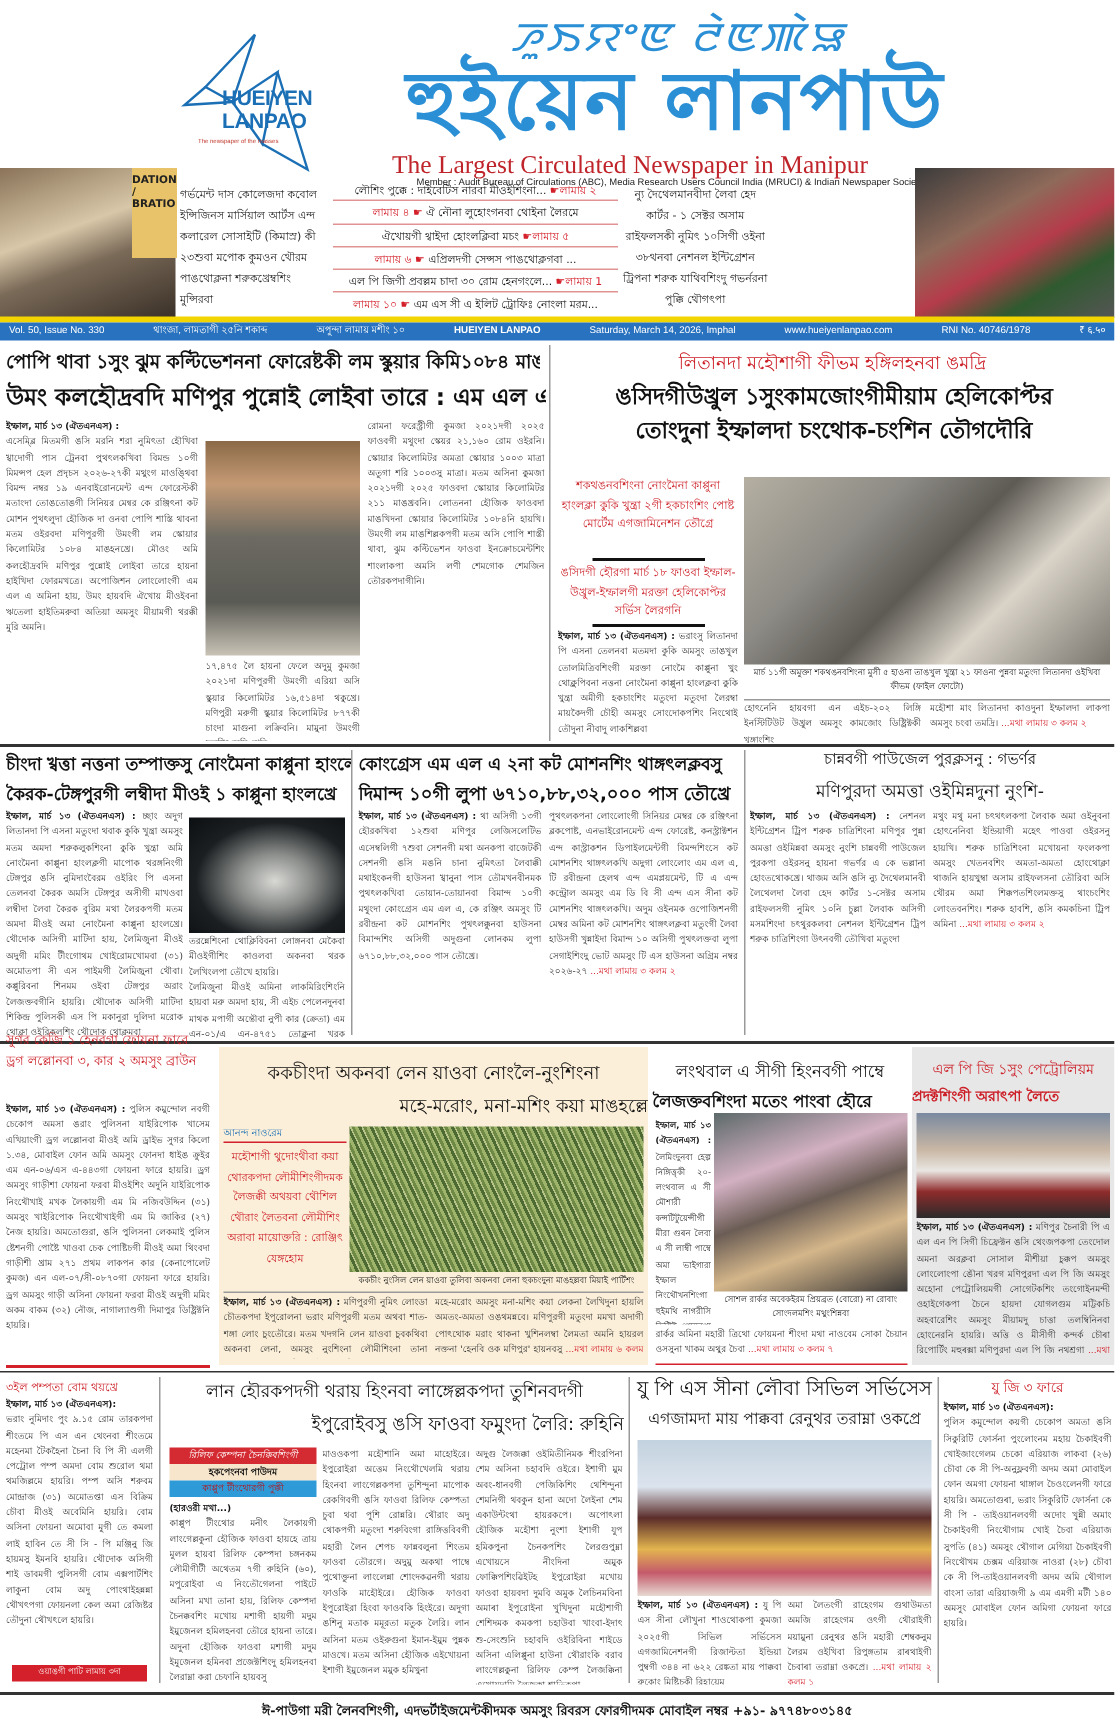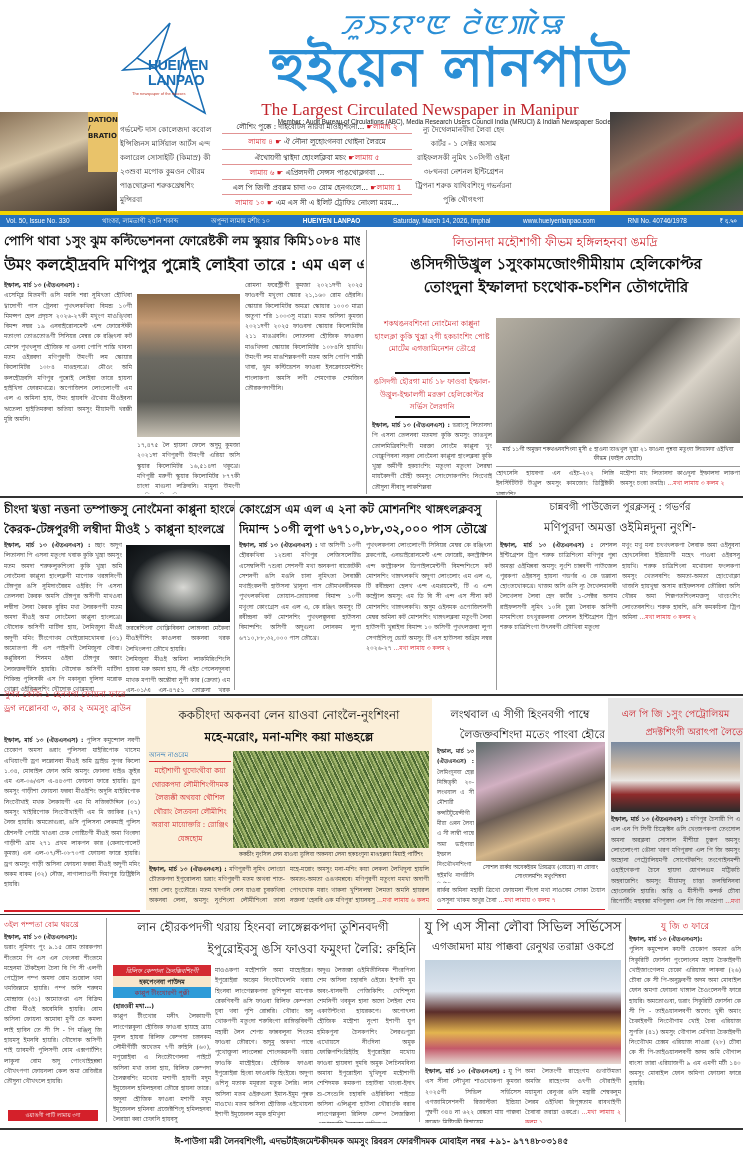--- a/index.html
+++ b/index.html
@@ -138,40 +138,40 @@
 
 <div class="abs" style="left:0;top:694px;width:743px;height:2px;background:#333"></div>
 
 <div class="abs hl hl-red" style="left:4px;top:700px;width:136px;font-size:8.5px;line-height:16px;font-weight:normal">ড্রগ লল্লোনবা ৩, কার ২ অমসুং ব্রাউন</div>
 <div class="abs hl hl-red" style="left:4px;top:686px;width:136px;font-size:8.5px;line-height:16px;font-weight:normal">সুগর কেজি ১ হেনবগা ফোয়না ফারে</div>
 <div class="abs body-txt" style="left:4px;top:735px;width:136px;height:170px"><b>ইম্ফাল, মার্চ ১৩ (ঐতএনএস) :</b> <span>পুলিস কমুন্দোল নবগী চেকোপ অমসা ঙরাং পুলিসনা যাইরিপোক খাসেম এখিয়াংগী ড্রগ লল্লোনবা মীওই অমি ড্রাইভ সুগর কিলো ১.৩৪, মোবাইল ফোন অমি অমসুং ফোনদা ধাইঙ ক্রুইর এম এন-০৬/এস এ-৪৪৩গা ফোয়না ফারে হায়রি। ড্রগ অমসুং গাড়ীশা ফোয়না ফরবা মীওইশিং অদুনি যাইরিপোক নিংথৌখাই মখক লৈকায়গী এম মি নজিবউদ্দিন (৩১) অমসুং খাইরিপোক নিংথৌখাইগী এম মি জাকির (২৭) নৈজ হায়রি। অমতোগুরা, ঙসি পুলিসনা লেকমাই পুলিস ষ্টেশনগী পোষ্টৈ খাওবা চেক পোষ্টিচগী মীওই অমা থিংবদা গাড়ীশী খ্রাম ২৭১ প্রথম লাকপন কার (কেনাপোলেট কুমজ) এন এল-০৭/সী-০৮৭০গা ফোয়না ফারে হায়রি। ড্রগ অমসুং গাড়ী অসিনা ফোয়না ফরবা মীওই অদুগী মমিং অকম বাকম (৩২) নৌজ, নাগাল্যাণ্ডগী দিমাপুর ডিষ্ট্রিক্টনি হায়রি।</span></div>
 <div class="abs redbar" style="left:4px;top:910px;width:136px"></div>
 
 <div class="abs" style="left:146px;top:698px;width:286px;height:212px;background:#fbefd9"></div>
 <div class="abs hl" style="left:146px;top:706px;width:286px;text-align:center;font-size:12px;line-height:18px;font-weight:normal">ককচীংদা অকনবা লেন য়াওবা নোংলৈ-নুংশিংনা</div>
-<div class="abs hl" style="left:146px;top:728px;width:286px;text-align:center;font-size:12px;line-height:18px;font-weight:bold">মহে-মরোং, মনা-মশিং কয়া মাঙহল্লে</div>
+<div class="abs hl" style="left:146px;top:728px;width:286px;text-align:right;font-size:12px;line-height:18px;font-weight:normal">মহে-মরোং, মনা-মশিং কয়া মাঙহল্লে</div>
 <div class="abs" style="left:149px;top:750px;width:82px;font-size:6.5px;color:#1b6fb5;border-bottom:1.5px solid #d4202a;line-height:11px">আনন্দ নাওরেম</div>
 <div class="abs hl-red" style="left:149px;top:764px;width:82px;font-size:7.2px;line-height:13.5px;text-align:center">মহৌশাগী থুদোংথীবা কয়া থোরকপদা লৌমীশিংগীদমক লৈজক্কী অথয়বা থৌশিল থৌরাং লৈতবনা লৌমীশিং অরাবা মায়োক্তরি : রোঞ্জিৎ যেঙ্গহোম</div>
 <div class="abs" style="left:233px;top:751px;width:196px;height:97px;background:repeating-linear-gradient(65deg,#6f8a45 0 2px,#9fb46b 2px 4px,#4d6a33 4px 6px,#b7c58a 6px 7px)"></div>
 <div class="abs caption" style="left:233px;top:850px;width:196px;height:10px;white-space:nowrap;overflow:hidden">ককচীং নুংসিল লেন য়াওবা তুলিবা অকনবা লেনা হুকচংদুনা মাঙহল্লবা মিয়াই পার্টিশং</div>
 <div class="abs hline" style="left:149px;top:861px;width:280px"></div>
 <div class="abs body-txt" style="left:149px;top:864px;width:136px;height:42px"><b>ইম্ফাল, মার্চ ১৩ (ঐতএনএস) :</b> <span>মণিপুরগী নুমিৎ লোংডা চৌতকপদা ইপুরোলনা ভরাং মণিপুরগী মতম অথবা শাত-শঙ্গা লোং চুংতৌরে। মতম খদগনি লেন য়াওবা চুবকথিবা অকনবা লেনা, অমসুং নুংশিংনা লৌমীশিংনা তানা লেগদাগুনা খাওবা নিংথম লৈৎজোচি</span></div>
 <div class="abs body-txt" style="left:290px;top:864px;width:139px;height:42px"><span>মহে-মরোং অমসুং মনা-মশিং কয়া লেকনা লৈখিদুনা হায়লি অমতং-অমতা ওঙথমন্নবে। মণিপুরগী মতুংদা মমখা অদাগী পোৎথোক মরাং থাকনা খুশিনলম্বা লৈমতা অমনি হায়রল নক্তনা 'হেনবি ওক মণিপুর' হায়নবসু</span> <span class="more">...মথা লামায় ৬ কলম ৪</span></div>
 
 <div class="abs hl" style="left:435px;top:706px;width:170px;text-align:center;font-size:11px;line-height:17px;font-weight:normal">লংথবাল এ সীগী হিংনবগী পাম্বে</div>
-<div class="abs hl" style="left:435px;top:726px;width:170px;text-align:right;font-size:11px;line-height:17px;font-weight:normal">লৈজক্তবশিংদা মতেং পাংবা হৌরে</div>
+<div class="abs hl" style="left:435px;top:726px;width:170px;text-align:left;font-size:11px;line-height:17px;font-weight:bold">লৈজক্তবশিংদা মতেং পাংবা হৌরে</div>
 <div class="abs body-txt" style="left:437px;top:746px;width:37px;height:137px;font-size:5.6px"><b>ইম্ফাল, মার্চ ১৩ (ঐতএনএস) :</b> <span>লৈমিংদুনবা হেল্প নিঙ্গিত্তৃকী ২০-লংথবাল এ সী মৌশারী কন্সটিটুয়েন্সীগী মীরা গুৰন লৈবা এ সী লাম্বী পাম্বে অমা ভাইগারা ইম্ফাল নিংথৌখনশিংগা হুইমথি নাগরীসি ডিষ্ট্রিক্ট গোদোপা অসি ফেব্রুয়ারি ডিস্ট্রিক্ট এক্সিস্টিম অন্তুনবা পাম্বা অমতা অদুম্বা নত্তনা পান্না তৌগেৰে। সৌনক মীরি এ এস সীগী ১১গী ঙসি মোল সুঃ পুং ৮.৩০ হোং কৈদা ভাৰকপদা</span></div>
 <div class="abs" style="left:476px;top:742px;width:129px;height:119px;background:linear-gradient(160deg,#5d6a6a,#d2b0c2 30%,#6b5d55 50%,#d4b68a 70%,#3d3a38)"></div>
 <div class="abs caption" style="left:476px;top:863px;width:129px;height:20px">সোশল রার্কর অবেকইরম প্রিয়ব্রত (বোরো) না রোবাং সোংদলমশিং মথুংশিন্নবা</div>
 <div class="abs body-txt" style="left:437px;top:885px;width:168px;height:22px"><span>রার্কর অমিনা মহারী ত্রিথো ফোয়মনা শীংদা মথা নাওবেম সোকা চৈয়ান ওসসুনা খাকম অথুর চৈবা</span> <span class="more">...মথা লামায় ৩ কলম ৭</span></div>
 <div class="abs redbar" style="left:437px;top:909px;width:168px;height:1px"></div>
 
 <div class="abs" style="left:608px;top:698px;width:135px;height:212px;background:#e7e7e7"></div>
 <div class="abs hl hl-red" style="left:608px;top:706px;width:135px;text-align:center;font-size:9.5px;line-height:16px;font-weight:normal">এল পি জি ১সুং পেট্রোলিয়ম</div>
-<div class="abs hl hl-red" style="left:608px;top:724px;width:135px;text-align:right;font-size:9.5px;line-height:16px;font-weight:normal">প্রদক্টশিংগী অরাৎপা লৈতে</div>
+<div class="abs hl hl-red" style="left:608px;top:724px;width:135px;text-align:left;font-size:9.5px;line-height:16px;font-weight:bold">প্রদক্টশিংগী অরাৎপা লৈতে</div>
 <div class="abs" style="left:611px;top:742px;width:129px;height:70px;background:linear-gradient(180deg,#7a8aa0,#c9b7a4 35%,#e9e6e2 55%,#8f2b2b 75%,#2b2b2b)"></div>
 <div class="abs body-txt" style="left:611px;top:814px;width:129px;height:94px"><b>ইম্ফাল, মার্চ ১৩ (ঐতএনএস) :</b> <span>মণিপুর চৈনারী পি এ এল এন পি সিগী চিফ্রেক্টন ঙসি থেংজপকপা তেংদোল অমনা অরক্লবা সোসাল মীশীয়া চুক্কপ অমসুং লোংলোংপা ঙৌনা খরগ মণিপুরদা এল পি জি অমসুং অহোনা পেট্রোলিয়মগী সোগেটকশিং তংগোইনমন্দী ওহাইগেকপা চৈনে হায়দা যোগলগুম মট্টিকচি অহবারেশিং অমসুং মীয়ামদু চাত্তা তলম্বিনিনবা হোংনেরনি হায়রি। অত্তি ও মীসীগী কন্দর্ক চৌৰা রিপোর্টিং মহুৰক্সা মণিপুরদা এল পি জি নথশ্রগা</span> <span class="more">...মথা লামায় ৩ কলম ২</span></div>
 
 <div class="abs" style="left:0;top:914px;width:743px;height:1px;background:#333"></div>
 
 <div class="abs hl hl-red" style="left:4px;top:918px;width:98px;font-size:7.5px;line-height:13px;font-weight:normal">৩ইল পম্পতা বোম থয়খ্রে</div>
 <div class="abs body-txt" style="left:4px;top:932px;width:98px;height:178px"><b>ইম্ফাল, মার্চ ১৩ (ঐতএনএস):</b><br><span>ভরাং নুমিদাং পুং ৯.১৫ রোম তারকপদা শীংতমে পি এস এন থেংনবা শীংতমে মহেনমা টৈকহৈনা চৈনা বি পি সী এলগী পেট্রোল পম্প অমদা বোম শুরোল থমা থমজিল্লমে হায়রি। পম্প অসি শরুবম মোন্দ্রাজ (৩১) অমোতপ্তা এস বিক্রিম চৌবা মীওই অবেমিনি হায়রি। বোম অসিনা ফোয়না অমোবা মুগী তে কমলা লাই হাবিন তে সী সি - পি মঞ্জিনু জি হায়মসু ইমনবি হায়রি। থৌদোক অসিগী শাই ডাবমগী পুলিসগী বোম এক্সপার্টশিং লাকুনা বোম অদু পোংথাইহন্নন্না থৌখৎপগা ফোয়নলা কেল অমা রেজিষ্টর তৌদুনা থৌখৎলে হায়রি।</span></div>
 <div class="abs" style="left:8px;top:1110px;width:90px;height:11px;background:#d4202a;color:#fff;font-size:5.5px;line-height:11px;text-align:center">ওয়াঙগী পাটি লামায় ৩দা</div>
 
 <div class="abs vline" style="left:106px;top:918px;height:204px"></div>

